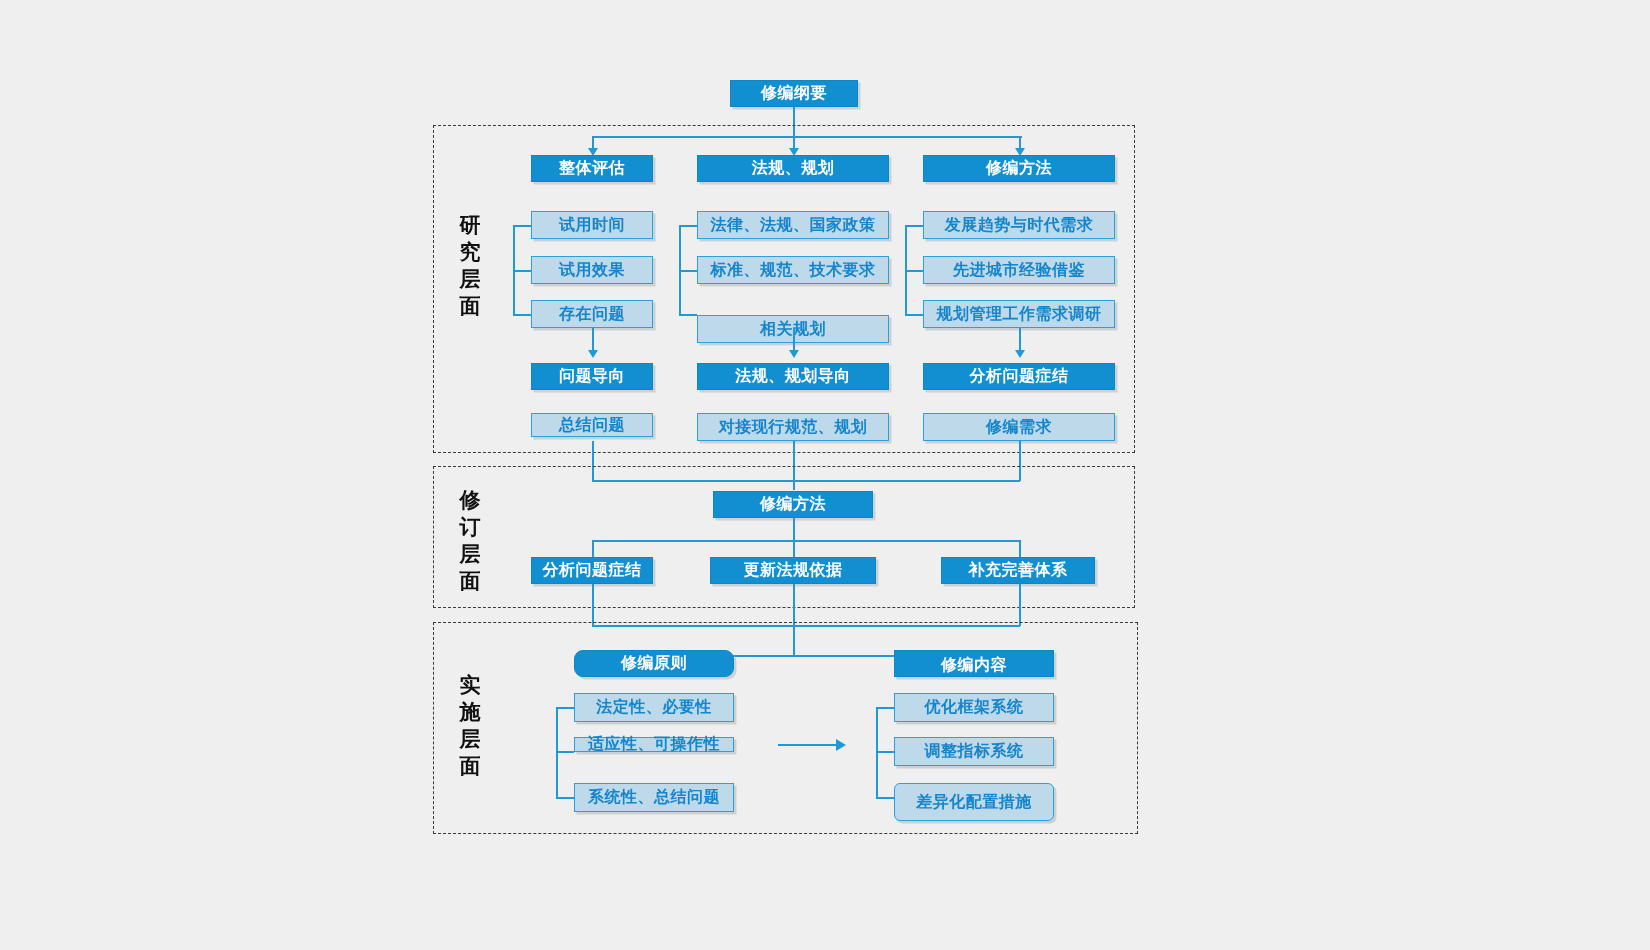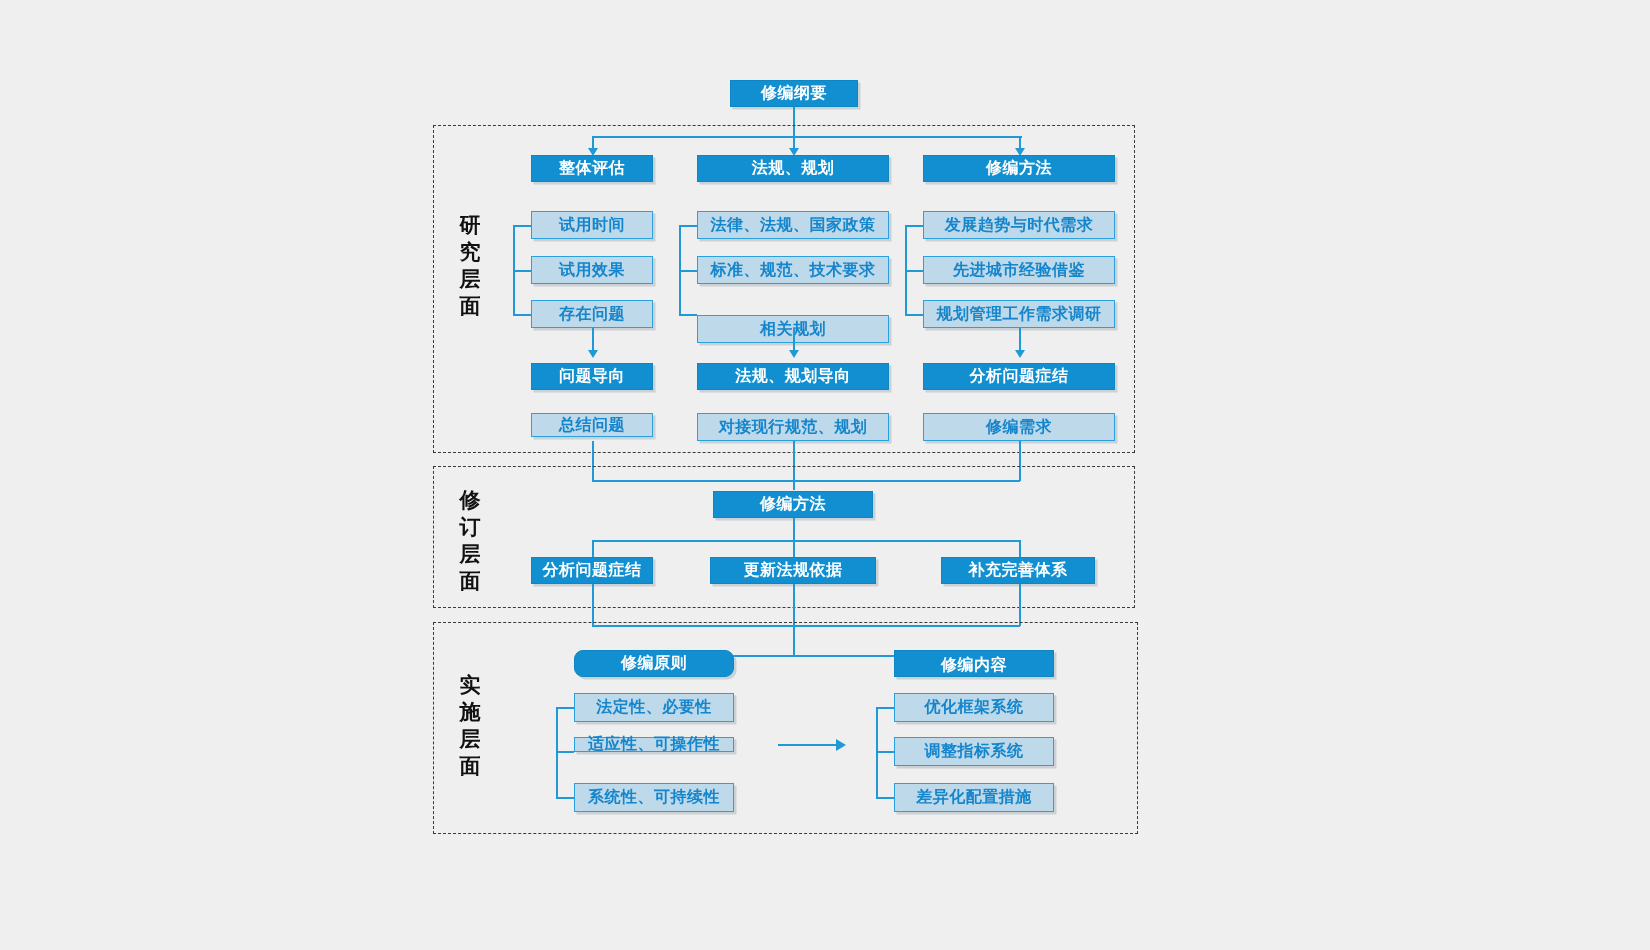--- a/index.html
+++ b/index.html
@@ -264,42 +264,42 @@
     <span>修编原则</span>
   </div>
 
   <div class="node light" style="left:574px; top:693px; width:160px; height:29px;">
     <span>法定性、必要性</span>
   </div>
   <div class="node light" style="left:574px; top:737px; width:160px; height:15px;">
     <span>适应性、可操作性</span>
   </div>
   <div class="node light" style="left:574px; top:783px; width:160px; height:29px;">
-    <span>系统性、可持续性</span>
+    <span>系统性、总结问题</span>
   </div>
 
   <div class="vline" style="left:556px; top:707px; height:91px;"></div>
   <div class="hline" style="left:556px; top:707px; width:18px;"></div>
   <div class="hline" style="left:556px; top:751px; width:18px;"></div>
   <div class="hline" style="left:556px; top:797px; width:18px;"></div>
 
   <div class="hline" style="left:778px; top:744px; width:60px;"></div>
   <div class="arrow-right" style="left:836px; top:739px;"></div>
 
   <div class="node dark" style="left:894px; top:650px; width:160px; height:27px;align-items:flex-end;">
     <span>修编内容</span>
   </div>
 
   <div class="node light" style="left:894px; top:693px; width:160px; height:29px;">
     <span>优化框架系统</span>
   </div>
   <div class="node light" style="left:894px; top:737px; width:160px; height:29px;">
     <span>调整指标系统</span>
   </div>
-  <div class="node light" style="left:894px; top:783px; width:160px; height:29px;">
+  <div class="node light" style="left:894px; top:783px; width:160px; height:38px;border-radius:6px;">
     <span>差异化配置措施</span>
   </div>
 
   <div class="vline" style="left:876px; top:707px; height:91px;"></div>
   <div class="hline" style="left:876px; top:707px; width:18px;"></div>
   <div class="hline" style="left:876px; top:751px; width:18px;"></div>
   <div class="hline" style="left:876px; top:797px; width:18px;"></div>
 
 </div>
 

